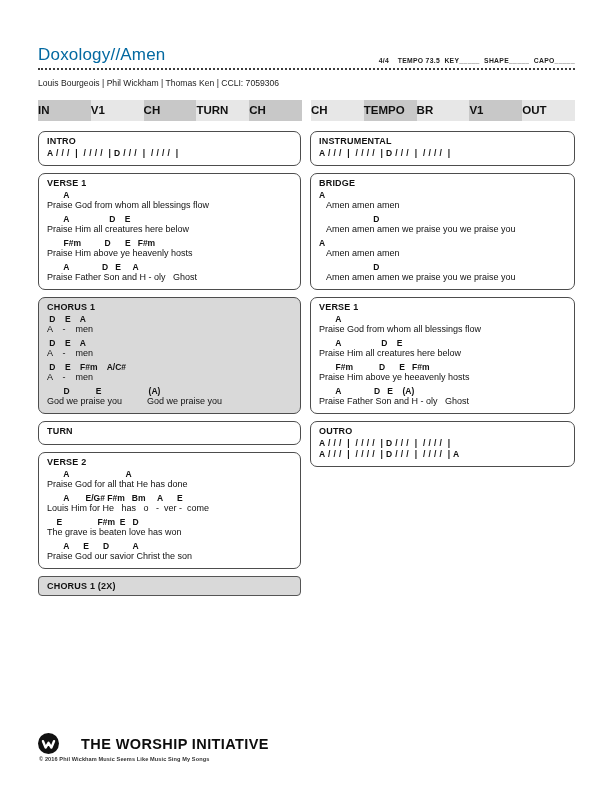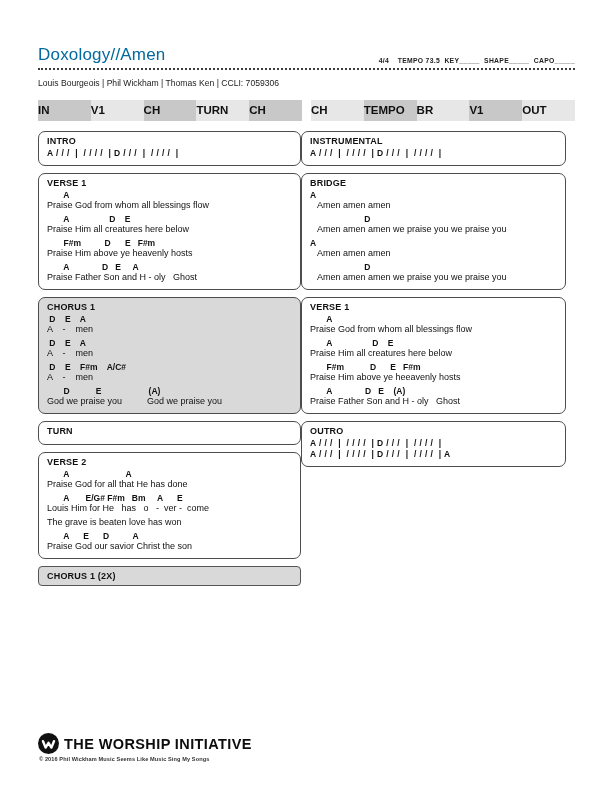--- a/index.html
+++ b/index.html
@@ -21,21 +21,21 @@
   .nav { margin-top:12px; display:flex; gap:9px; }
   .nav-group { display:flex; flex:1; }
   .nav-btn {
     flex:1; height:21px; line-height:21px; text-align:left;
     font-size:11.5px; font-weight:700; color:#101010; cursor:pointer;
   }
   .nav-btn.dark { background:#c8c8c8; }
   .nav-btn.light { background:#e7e7e7; }
 
   
-  .cols { margin-top:10px; display:flex; align-items:flex-start; }
+  .cols { margin-top:10px; display:flex; gap:9px; align-items:flex-start; }
   .col { display:flex; flex-direction:column; }
   .col-left { width:263px; }
   .col-right { width:265px; }
 
   .box {
     border:1.5px solid #4d4d4d; border-radius:7px;
     padding:4px 8px 6px 8px; margin-bottom:7px; background:#fff;
   }
   .box.gray { background:#d9d9d9; }
   .sec-label { font-size:9px; font-weight:700; letter-spacing:0.2px; margin-bottom:2px; }
@@ -46,21 +46,21 @@
   .progression { font-size:8.5px; font-weight:700; white-space:pre; line-height:11px; letter-spacing:0.4px; }
 
   .bar-box {
     border:1.2px solid #555; border-radius:4px; background:#d9d9d9;
     padding:4px 8px; margin-bottom:16px;
   }
   .bar-box .sec-label { margin-bottom:0; }
 
   
   .footer { position:absolute; left:38px; top:733px; }
-  .brand-row { display:flex; align-items:center; gap:5px; }
+  .brand-row { display:flex; align-items:center; gap:22px; }
   .logo { width:21px; height:21px; }
   .brand { font-size:14.5px; font-weight:700; letter-spacing:0.4px; color:#0d0d0d; }
   .copyright { margin-top:2px; margin-left:1px; font-size:5.6px; font-weight:700; color:#333; letter-spacing:0.1px; }
 </style>
 </head>
 <body>
 
 <div class="page">
   <div class="content">
 
@@ -145,20 +145,21 @@
           <div class="sec-label">VERSE 2</div>
           <div class="pair">
             <div class="chords">       A                        A</div>
             <div class="lyric">Praise God for all that He has done</div>
           </div>
           <div class="pair">
             <div class="chords">       A       E/G# F#m   Bm     A      E</div>
             <div class="lyric">Louis Him for He   has   o   -  ver -  come</div>
           </div>
           <div class="pair">
+            <div class="chords">    E               F#m  E   D</div>
             <div class="lyric">The grave is beaten love has won</div>
           </div>
           <div class="pair">
             <div class="chords">       A      E      D          A</div>
             <div class="lyric">Praise God our savior Christ the son</div>
           </div>
         </div>
 
         <div class="bar-box">
           <div class="sec-label">CHORUS 1 (2X)</div>

